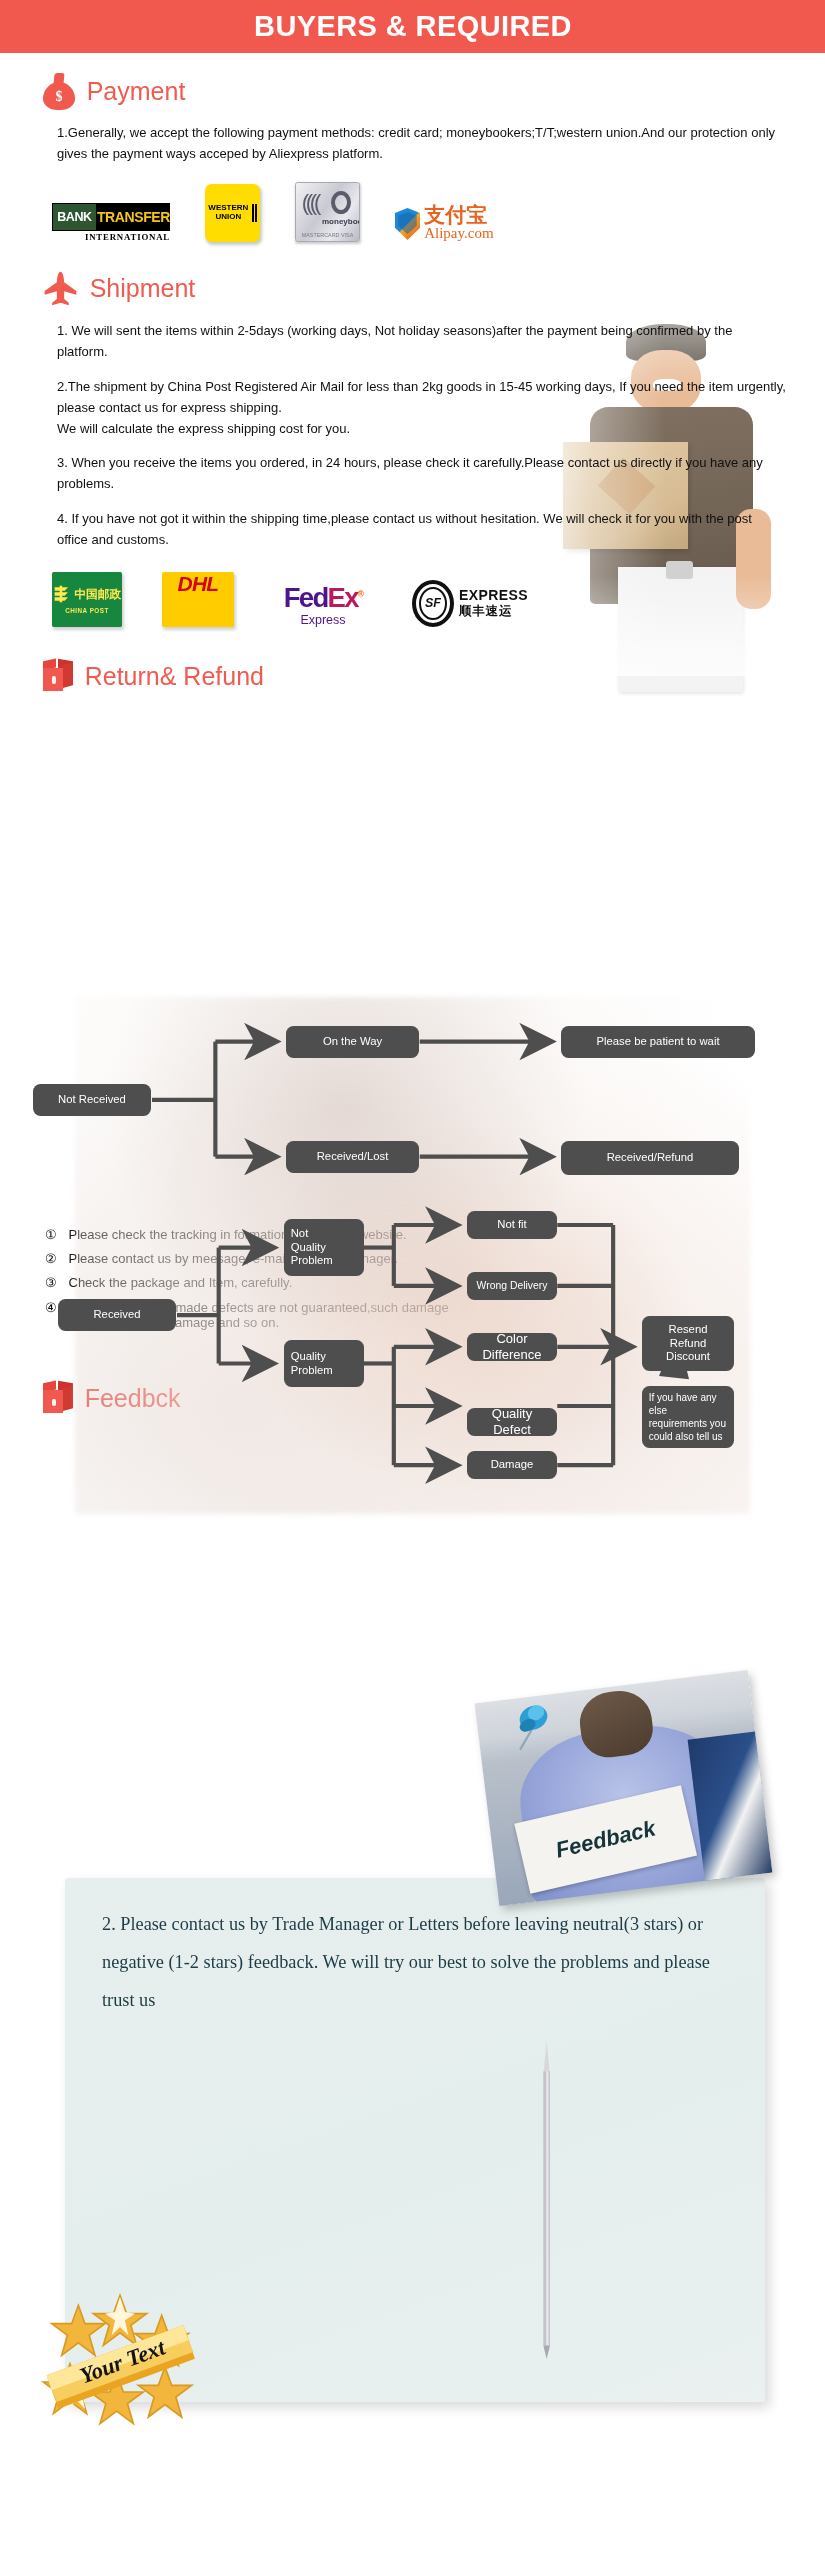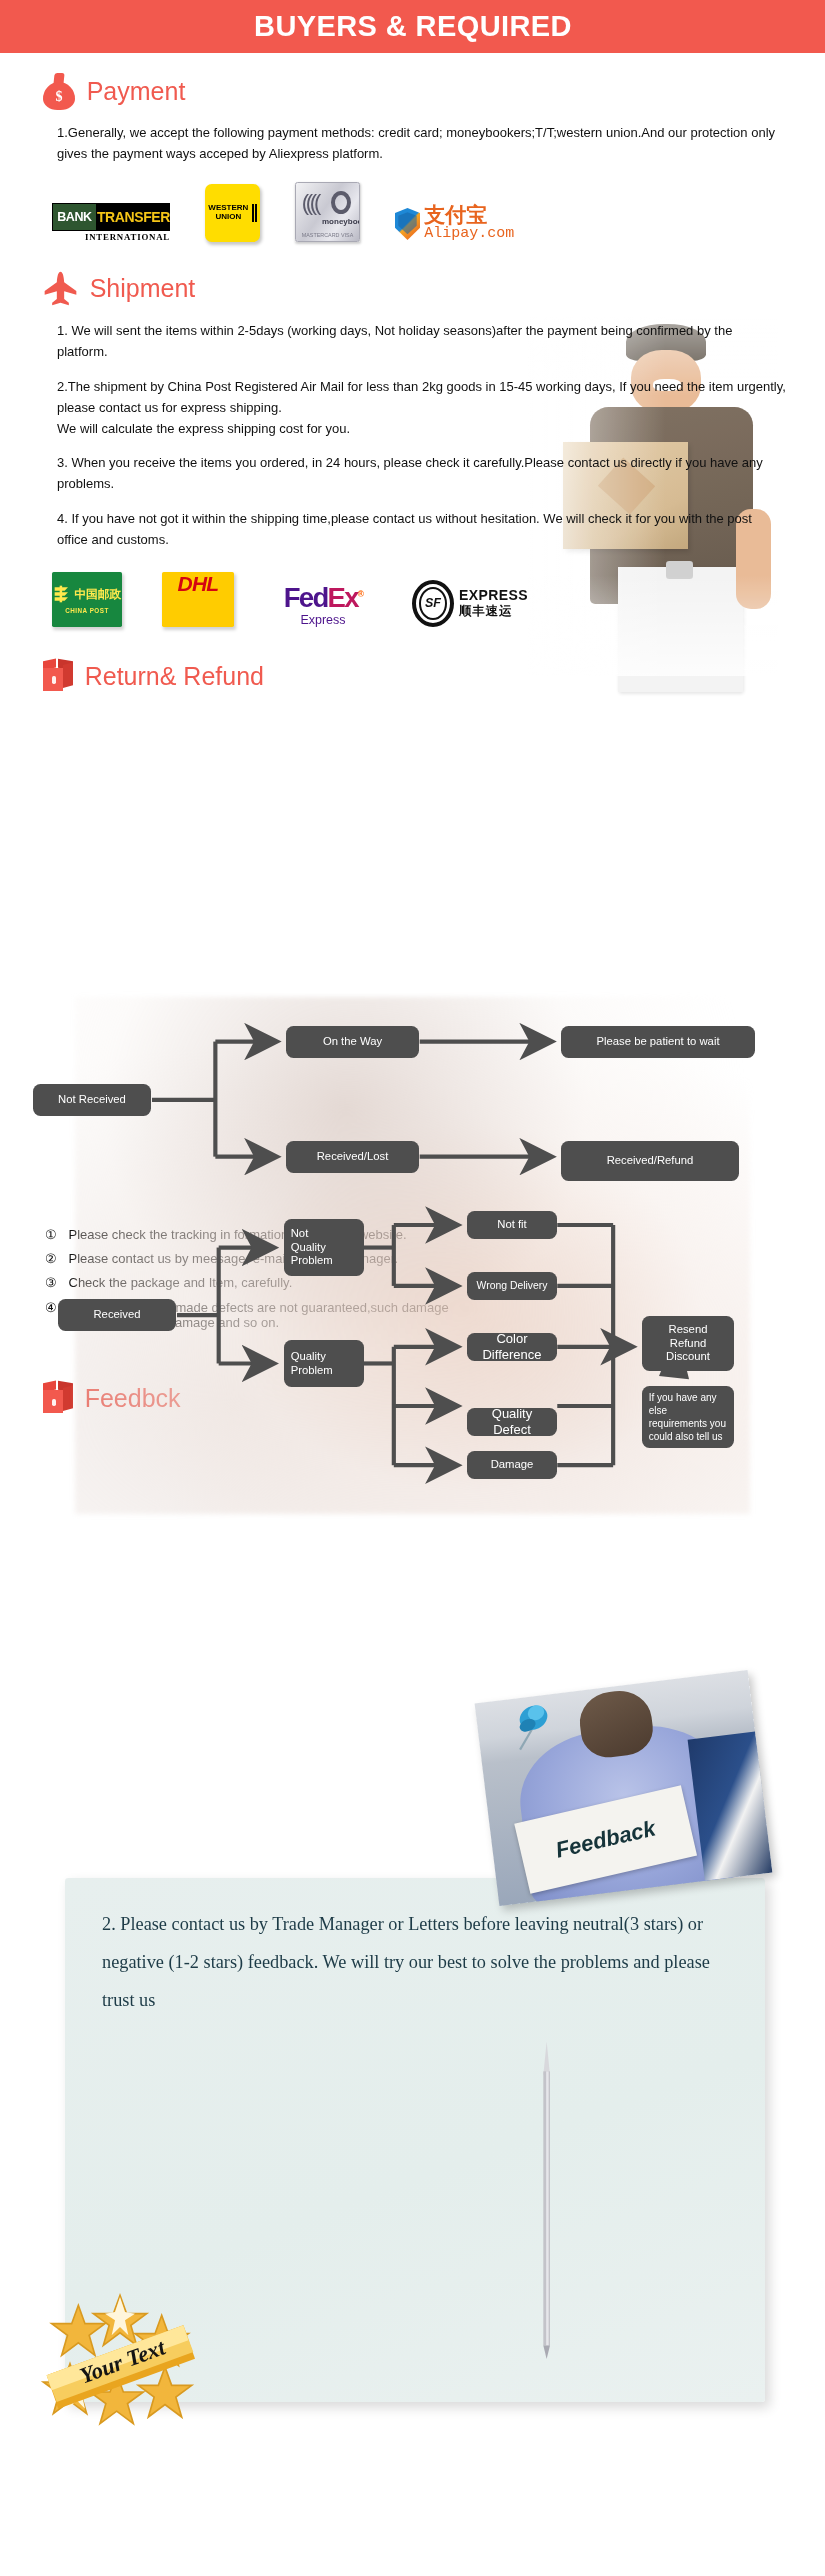--- a/index.html
+++ b/index.html
@@ -174,21 +174,21 @@
   }
   .lg-ali .shield .sh2 {
     position: absolute; left: 3.3px; top: 4.2px; right: 3.3px; bottom: 5.8px;
     background: #1565A8;
     clip-path: polygon(50% 0%, 100% 16%, 100% 62%, 50% 100%, 0% 62%, 0% 16%);
     opacity: .55;
   }
   .lg-ali .words { display: flex; flex-direction: column; }
   .lg-ali .zh { font-size: 21px; color: #E8641E; font-weight: bold; line-height: .95;
     font-family: "DejaVu Sans", sans-serif; }
-  .lg-ali .en { font-size: 15px; color: #E8641E; font-family: Liberation Mono, monospace;
+  .lg-ali .en { font-size: 15px; color: #E8641E; font-family: Liberation Serif, serif;
     margin-top: -0.8px; }
 
   
   .lg-cp {
     width: 70px; height: 55px; background: #17873F; border-radius: 1.7px;
     display: flex; flex-direction: column; align-items: center; justify-content: center;
     box-shadow: 1.7px 2.5px 3.3px rgba(0,0,0,0.18);
   }
   .lg-cp .zh { color: #FFE94D; font-size: 11.7px; font-weight: bold;
     font-family: "DejaVu Sans", sans-serif; line-height: 1; }
@@ -503,21 +503,21 @@
       <path d="M668,1615 L757,1615" marker-end="url(#ar)"></path>
     </g>
 
     <path d="M790,1650 L812,1596 L826,1654 Z" fill="#4E4E4E"></path>
   </svg>
 
   <div class="fbox" style="left:33px; top:1084px; width:118px; height:32px;">Not Received</div>
   <div class="fbox" style="left:286px; top:1026px; width:133px; height:32px;">On the Way</div>
   <div class="fbox" style="left:561px; top:1026px; width:194px; height:32px;">Please be patient to wait</div>
   <div class="fbox" style="left:286px; top:1141px; width:133px; height:32px;">Received/Lost</div>
-  <div class="fbox" style="left:561px; top:1141px; width:178px; height:40px;">Received/Refund</div>
+  <div class="fbox" style="left:561px; top:1141px; width:178px; height:34px;">Received/Refund</div>
   <div class="fbox" style="left:58px; top:1299px; width:118px; height:32px;">Received</div>
   <div class="fbox left-al" style="left:284px; top:1219px; width:80px; height:57px; white-space:pre-line; align-items:center;">Not
 Quality
 Problem</div>
   <div class="fbox left-al" style="left:284px; top:1340px; width:80px; height:47px; white-space:pre-line; align-items:center;">Quality
 Problem</div>
   <div class="fbox" style="left:467px; top:1211px; width:90px; height:28px;">Not fit</div>
   <div class="fbox" style="left:467px; top:1272px; width:90px; height:28px; font-size:10.4px;">Wrong Delivery</div>
   <div class="fbox" style="left:467px; top:1333px; width:90px; height:28px; font-size:13px;">Color Difference</div>
   <div class="fbox" style="left:467px; top:1392px; width:90px; height:28px; font-size:13px;margin-top:16px;">Quality Defect</div>

